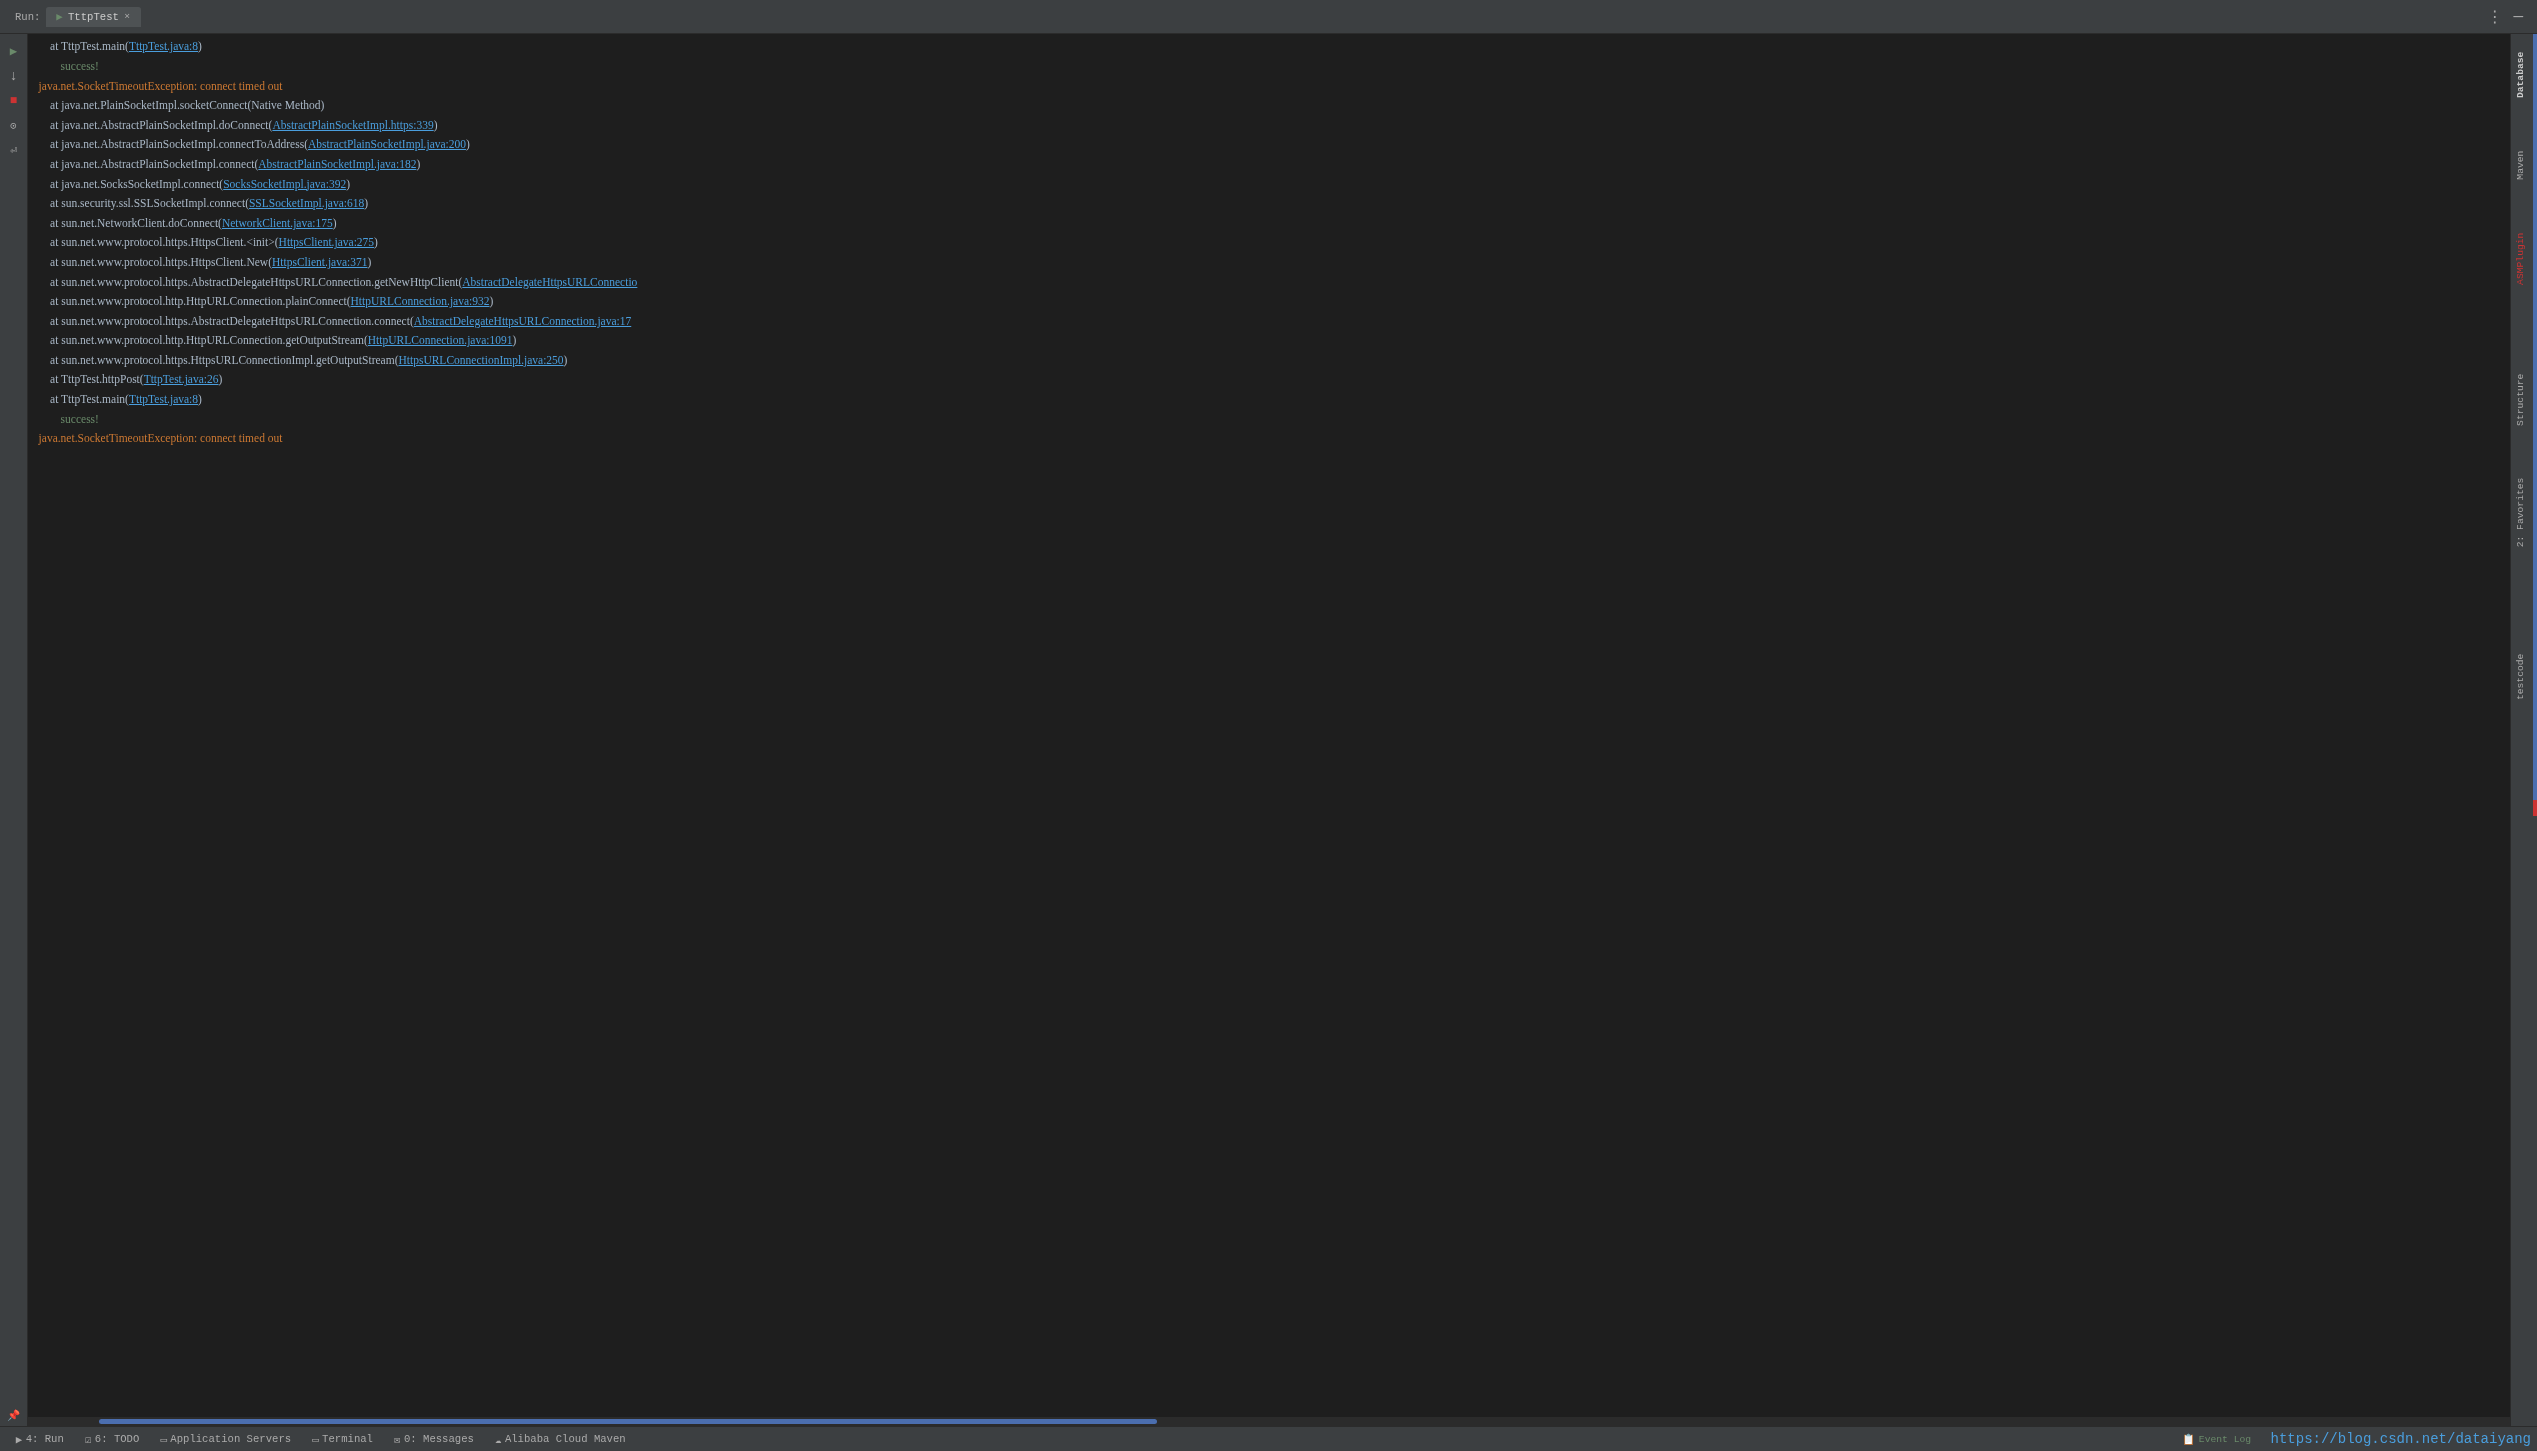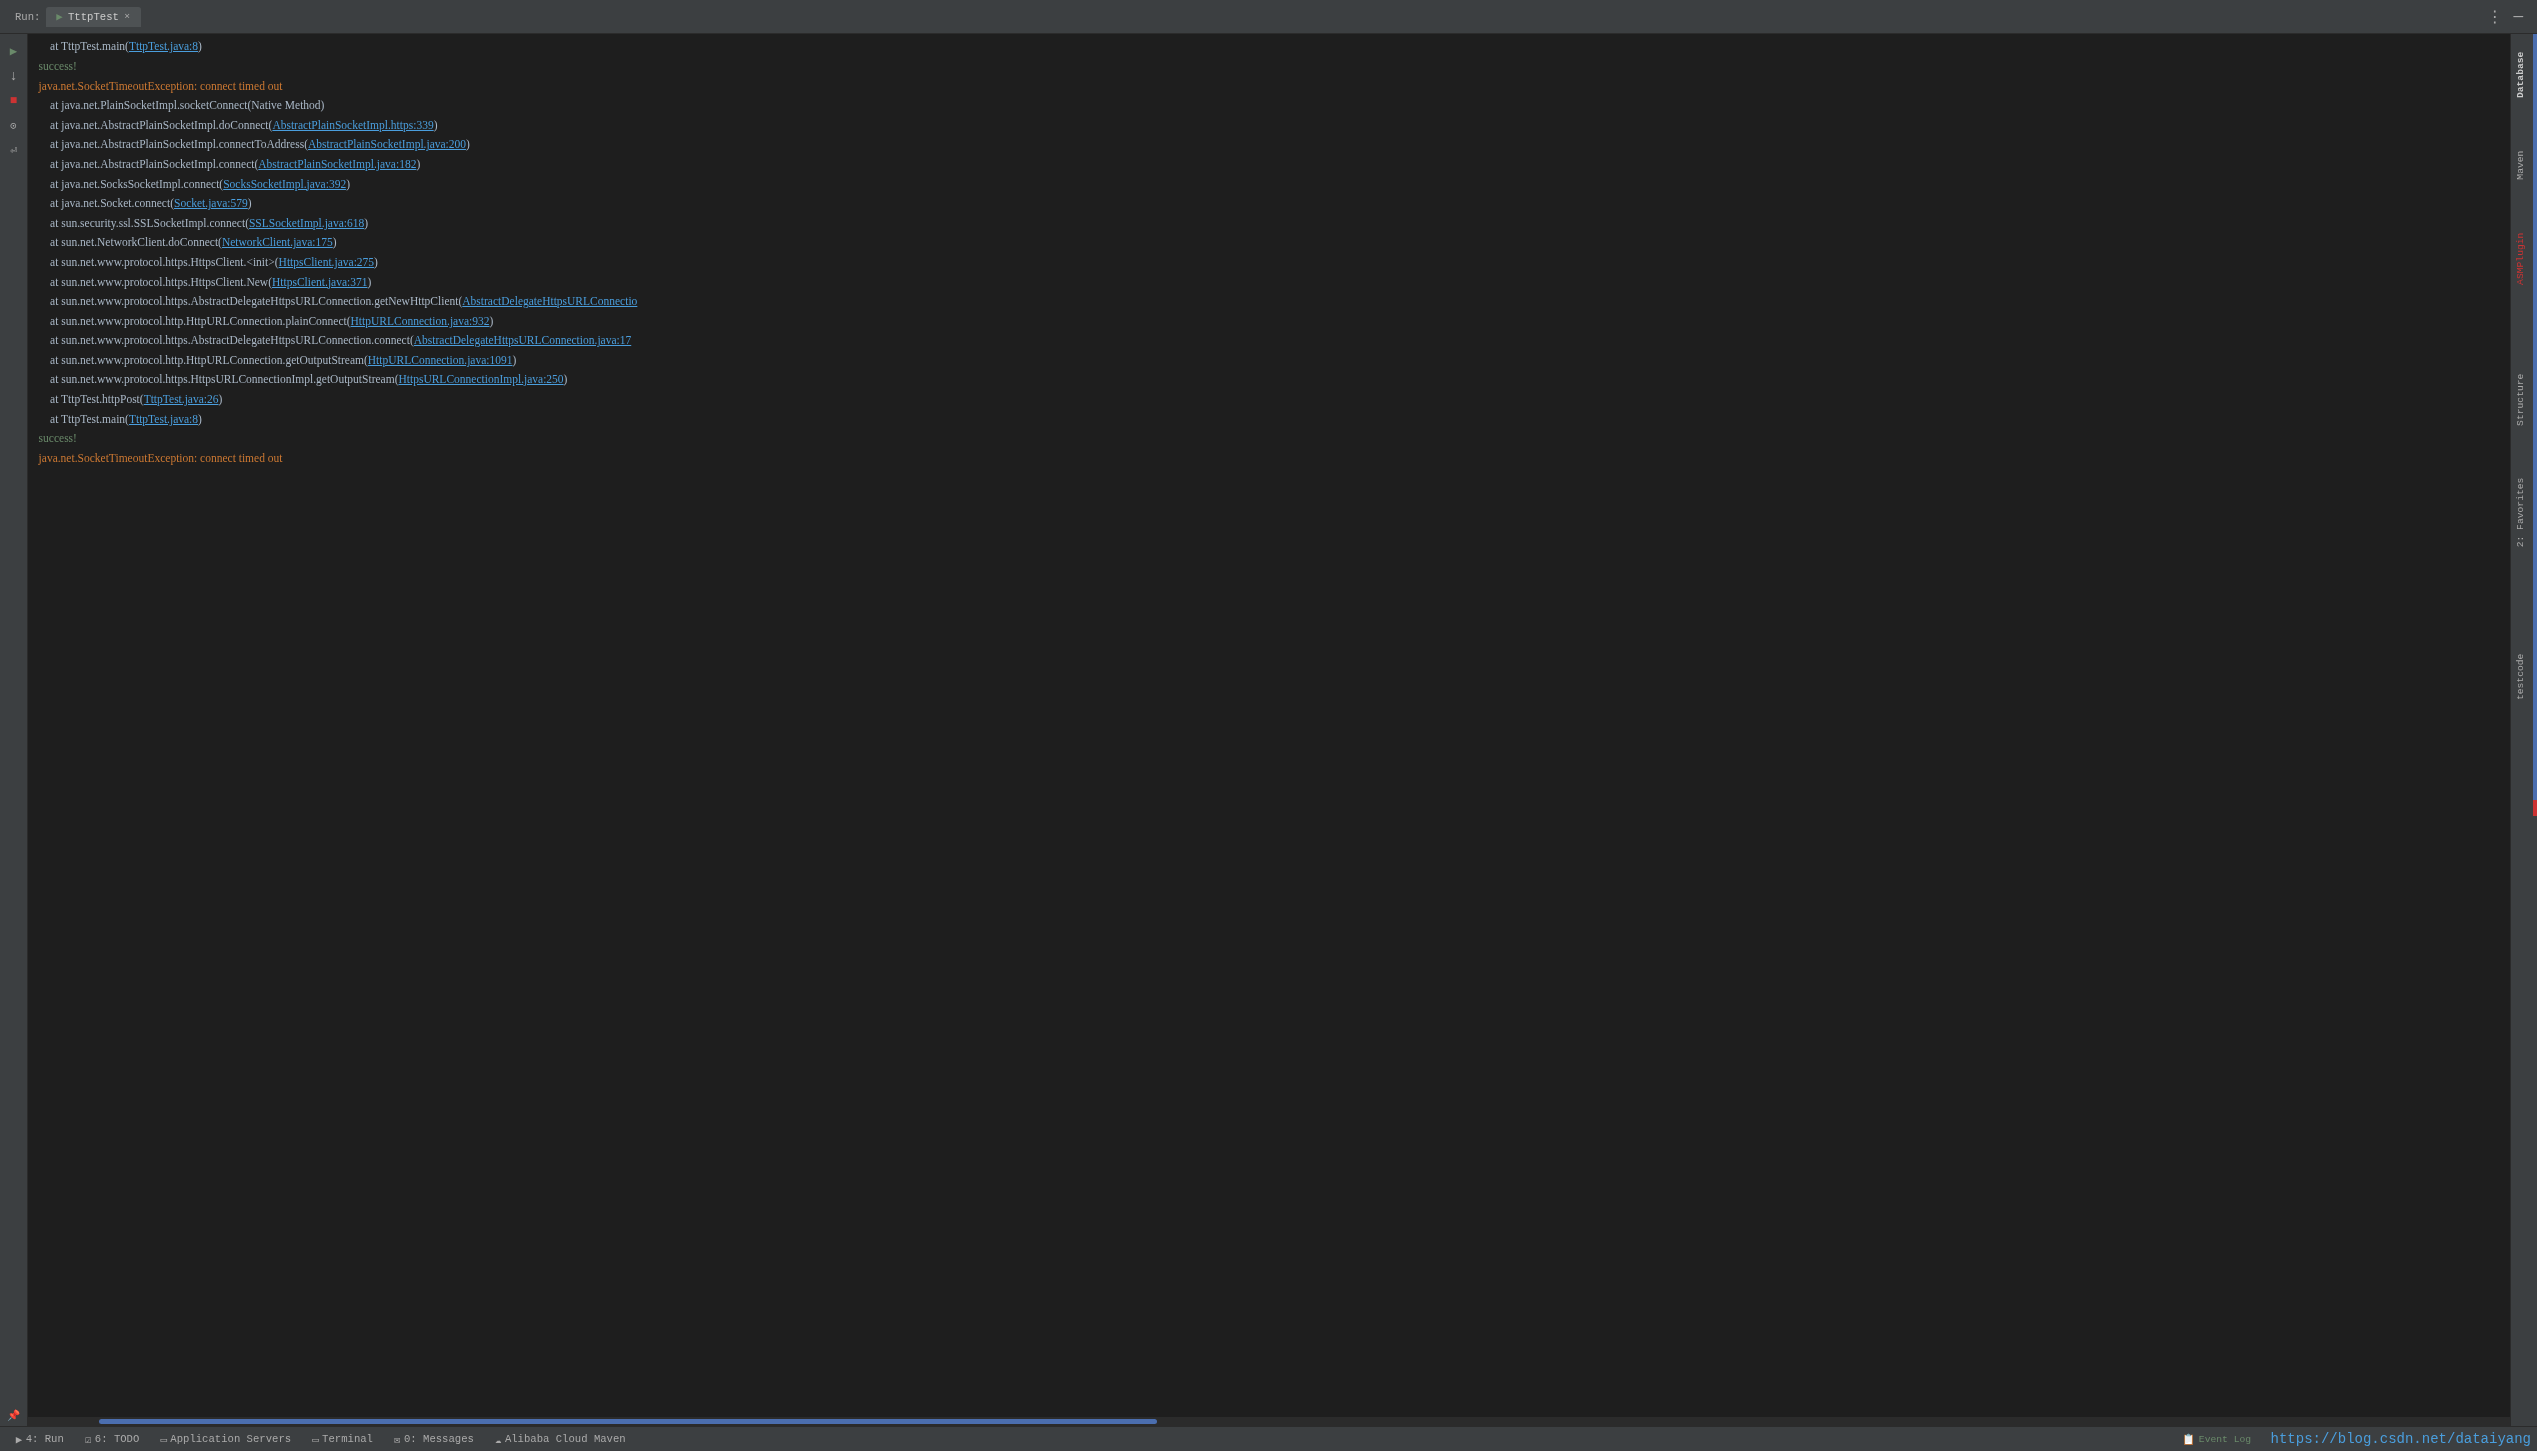--- a/index.html
+++ b/index.html
@@ -107,20 +107,21 @@
     .console-line {
       display: block;
       white-space: pre;
       padding: 0.9px 10.6px;
       line-height: 1.55;
       font-size: 11.5px;
       color: #a9b7c6;
     }
     .console-line.success-line {
       color: #6a8a6a;
+      margin-left: 22px;
     }
     .console-line.exception-line {
       color: #cc7832;
     }
     .console-line a, .console-line .link {
       color: #4a9edd;
       text-decoration: underline;
       cursor: pointer;
     }
 
@@ -228,21 +229,20 @@
       <span class="console-line">    at java.net.PlainSocketImpl.socketConnect(Native Method)</span>
 
       <span class="console-line">    at java.net.AbstractPlainSocketImpl.doConnect(<span class="link">AbstractPlainSocketImpl.https:339</span>)</span>
 
       <span class="console-line">    at java.net.AbstractPlainSocketImpl.connectToAddress(<span class="link">AbstractPlainSocketImpl.java:200</span>)</span>
 
       <span class="console-line">    at java.net.AbstractPlainSocketImpl.connect(<span class="link">AbstractPlainSocketImpl.java:182</span>)</span>
 
       <span class="console-line">    at java.net.SocksSocketImpl.connect(<span class="link">SocksSocketImpl.java:392</span>)</span>
 
-      <span class="console-line">    at java.net.Socket.connect(<span class="link">Socket.java:579</span>)</span>
 
       <span class="console-line">    at sun.security.ssl.SSLSocketImpl.connect(<span class="link">SSLSocketImpl.java:618</span>)</span>
 
       <span class="console-line">    at sun.net.NetworkClient.doConnect(<span class="link">NetworkClient.java:175</span>)</span>
 
 
 
       <span class="console-line">    at sun.net.www.protocol.https.HttpsClient.&lt;init&gt;(<span class="link">HttpsClient.java:275</span>)</span>
 
       <span class="console-line">    at sun.net.www.protocol.https.HttpsClient.New(<span class="link">HttpsClient.java:371</span>)</span>

